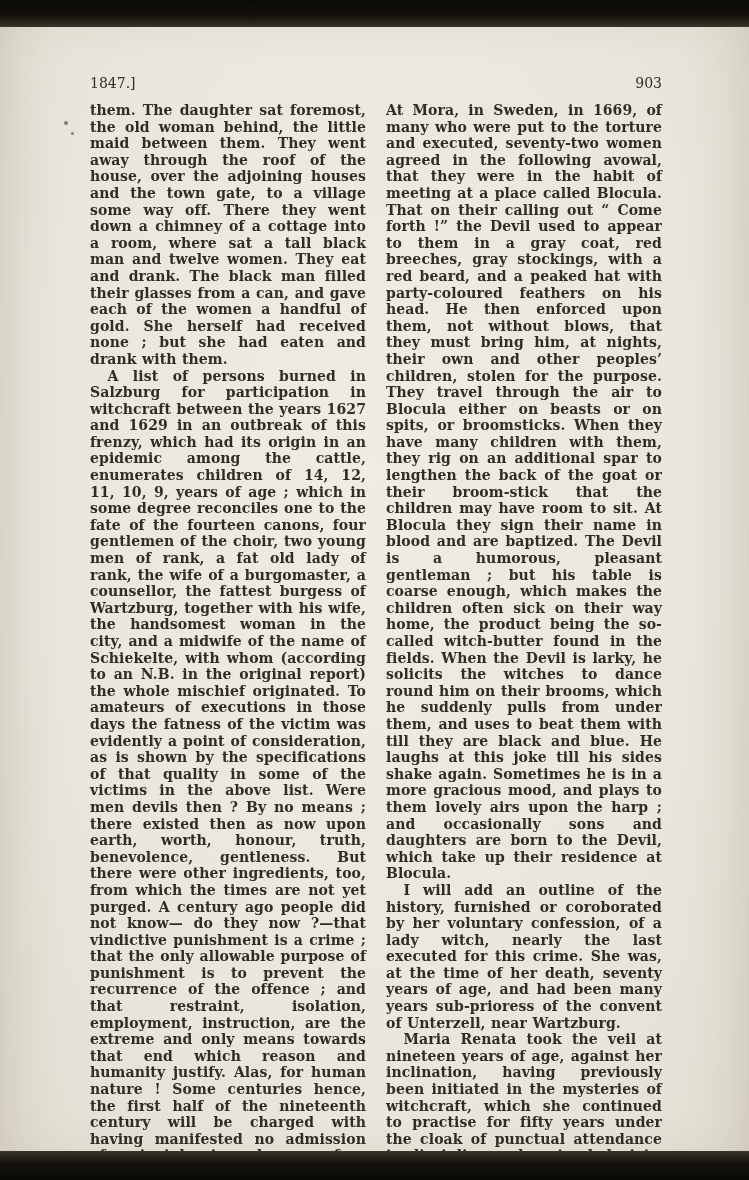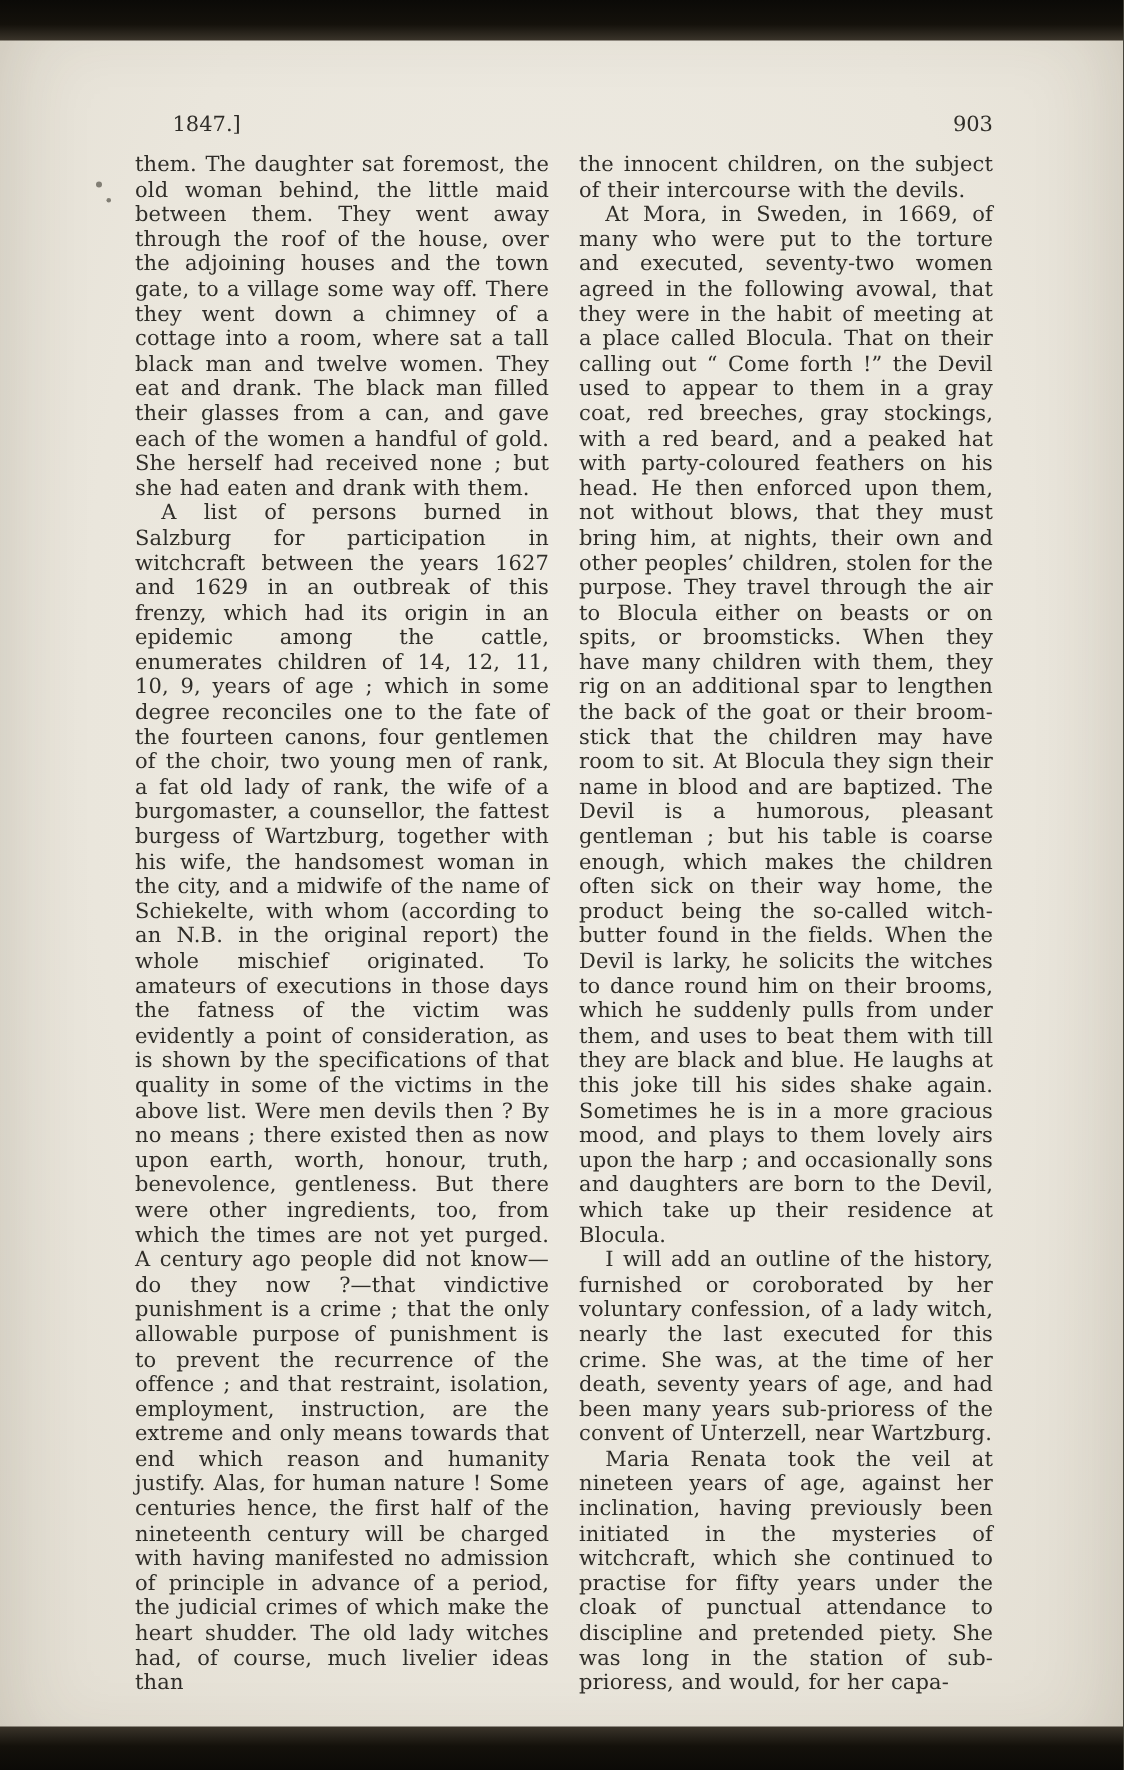--- a/index.html
+++ b/index.html
@@ -40,21 +40,21 @@
     width: 572px;
   }
   .header {
     display: flex;
     align-items: baseline;
     justify-content: space-between;
     font-size: 14px;
     line-height: 18px;
     white-space: nowrap;
   }
-  .header .year { flex: 0 0 auto; margin-left: 25px; }
+  .header .year { flex: 0 0 auto; }
   .header .title {
     flex: 1 1 auto;
     text-align: center;
     font-style: italic;
     letter-spacing: 0.2px;
     padding: 0 10px;
   }
   .header .pagenum { flex: 0 0 auto; }
   .columns {
     display: flex;
@@ -65,20 +65,21 @@
     width: 276px;
     font-size: 14px;
     line-height: 16.6px;
     text-align: justify;
     letter-spacing: 0.1px;
     word-spacing: 0.5px;
   }
   .column p {
     margin: 0;
     text-indent: 1.25em;
+    font-weight: bold;
   }
   .column p:first-child {
     text-indent: 0;
   }
   .speck {
     position: absolute;
     background: #4a463d;
     border-radius: 50%;
     opacity: 0.65;
     z-index: 2;
@@ -108,20 +109,19 @@
     <div class="header">
       <span class="year">1847.]</span>
       <span class="pagenum">903</span>
     </div>
     <div class="columns">
       <div class="column">
           <p>them.  The daughter sat foremost, the old woman behind, the little maid between them.  They went away through the roof of the house, over the adjoining houses and the town gate, to a village some way off.  There they went down a chimney of a cottage into a room, where sat a tall black man and twelve women.  They eat and drank.  The black man filled their glasses from a can, and gave each of the women a handful of gold.  She herself had received none ; but she had eaten and drank with them.</p>
           <p>A list of persons burned in Salzburg for participation in witchcraft between the years 1627 and 1629 in an outbreak of this frenzy, which had its origin in an epidemic among the cattle, enumerates children of 14, 12, 11, 10, 9, years of age ;  which in some degree reconciles one to the fate of the fourteen canons, four gentlemen of the choir, two young men of rank, a fat old lady of rank, the wife of a burgomaster, a counsellor, the fattest burgess of Wartzburg, together with his wife, the handsomest woman in the city, and a midwife of the name of Schiekelte, with whom (according to an N.B. in the original report) the whole mischief originated.  To amateurs of executions in those days the fatness of the victim was evidently a point of consideration, as is shown by the specifications of that quality in some of the victims in the above list.  Were men devils then ?   By no means ; there existed then as now upon earth, worth, honour, truth, benevolence, gentleness.   But there were other ingredients, too, from which the times are not yet purged. A century ago people did not know— do they now ?—that vindictive punishment is a crime ; that the only allowable purpose of punishment is to prevent the recurrence of the offence ; and that restraint, isolation, employment, instruction, are the extreme and only means towards that end which reason and humanity justify.   Alas, for human nature !  Some centuries hence, the first half of the nineteenth century will be charged with having manifested no admission of principle in advance of a period, the judicial crimes of which make the heart shudder.   The old lady witches had, of course, much livelier ideas than</p>
         </div>
       <div class="column">
-          <p>the innocent children, on the subject of their intercourse with the devils.</p>
           <p>At Mora, in Sweden, in 1669, of many who were put to the torture and executed, seventy-two women agreed in the following avowal, that they were in the habit of meeting at a place called Blocula.  That on their calling out “ Come forth !” the Devil used to appear to them in a gray coat, red breeches, gray stockings, with a red beard, and a peaked hat with party-coloured feathers on his head.   He then enforced upon them, not without blows, that they must bring him, at nights, their own and other peoples’ children, stolen for the purpose.  They travel through the air to Blocula either on beasts or on spits, or broomsticks. When they have many children with them, they rig on an additional spar to lengthen the back of the goat or their broom-stick that the children may have room to sit.   At Blocula they sign their name in blood and are baptized.   The Devil is a humorous, pleasant gentleman ; but his table is coarse enough, which makes the children often sick on their way home, the product being the so-called witch-butter found in the fields.  When the Devil is larky, he solicits the witches to dance round him on their brooms, which he suddenly pulls from under them, and uses to beat them with till they are black and blue.   He laughs at this joke till his sides shake again.   Sometimes he is in a more gracious mood, and plays to them lovely airs upon the harp ;  and occasionally sons and daughters are born to the Devil, which take up their residence at Blocula.</p>
           <p>I will add an outline of the history, furnished or coroborated by her voluntary confession, of a lady witch, nearly the last executed for this crime.   She was, at the time of her death, seventy years of age, and had been many years sub-prioress of the convent of Unterzell, near Wartzburg.</p>
           <p>Maria Renata took the veil at nineteen years of age, against her inclination, having previously been initiated in the mysteries of witchcraft, which she continued to practise for fifty years under the cloak of punctual attendance to discipline and pretended piety.   She was long in the station of sub-prioress, and would, for her capa-</p>
         </div>
     </div>
   </div>
 </div>
 
 </body></html>

